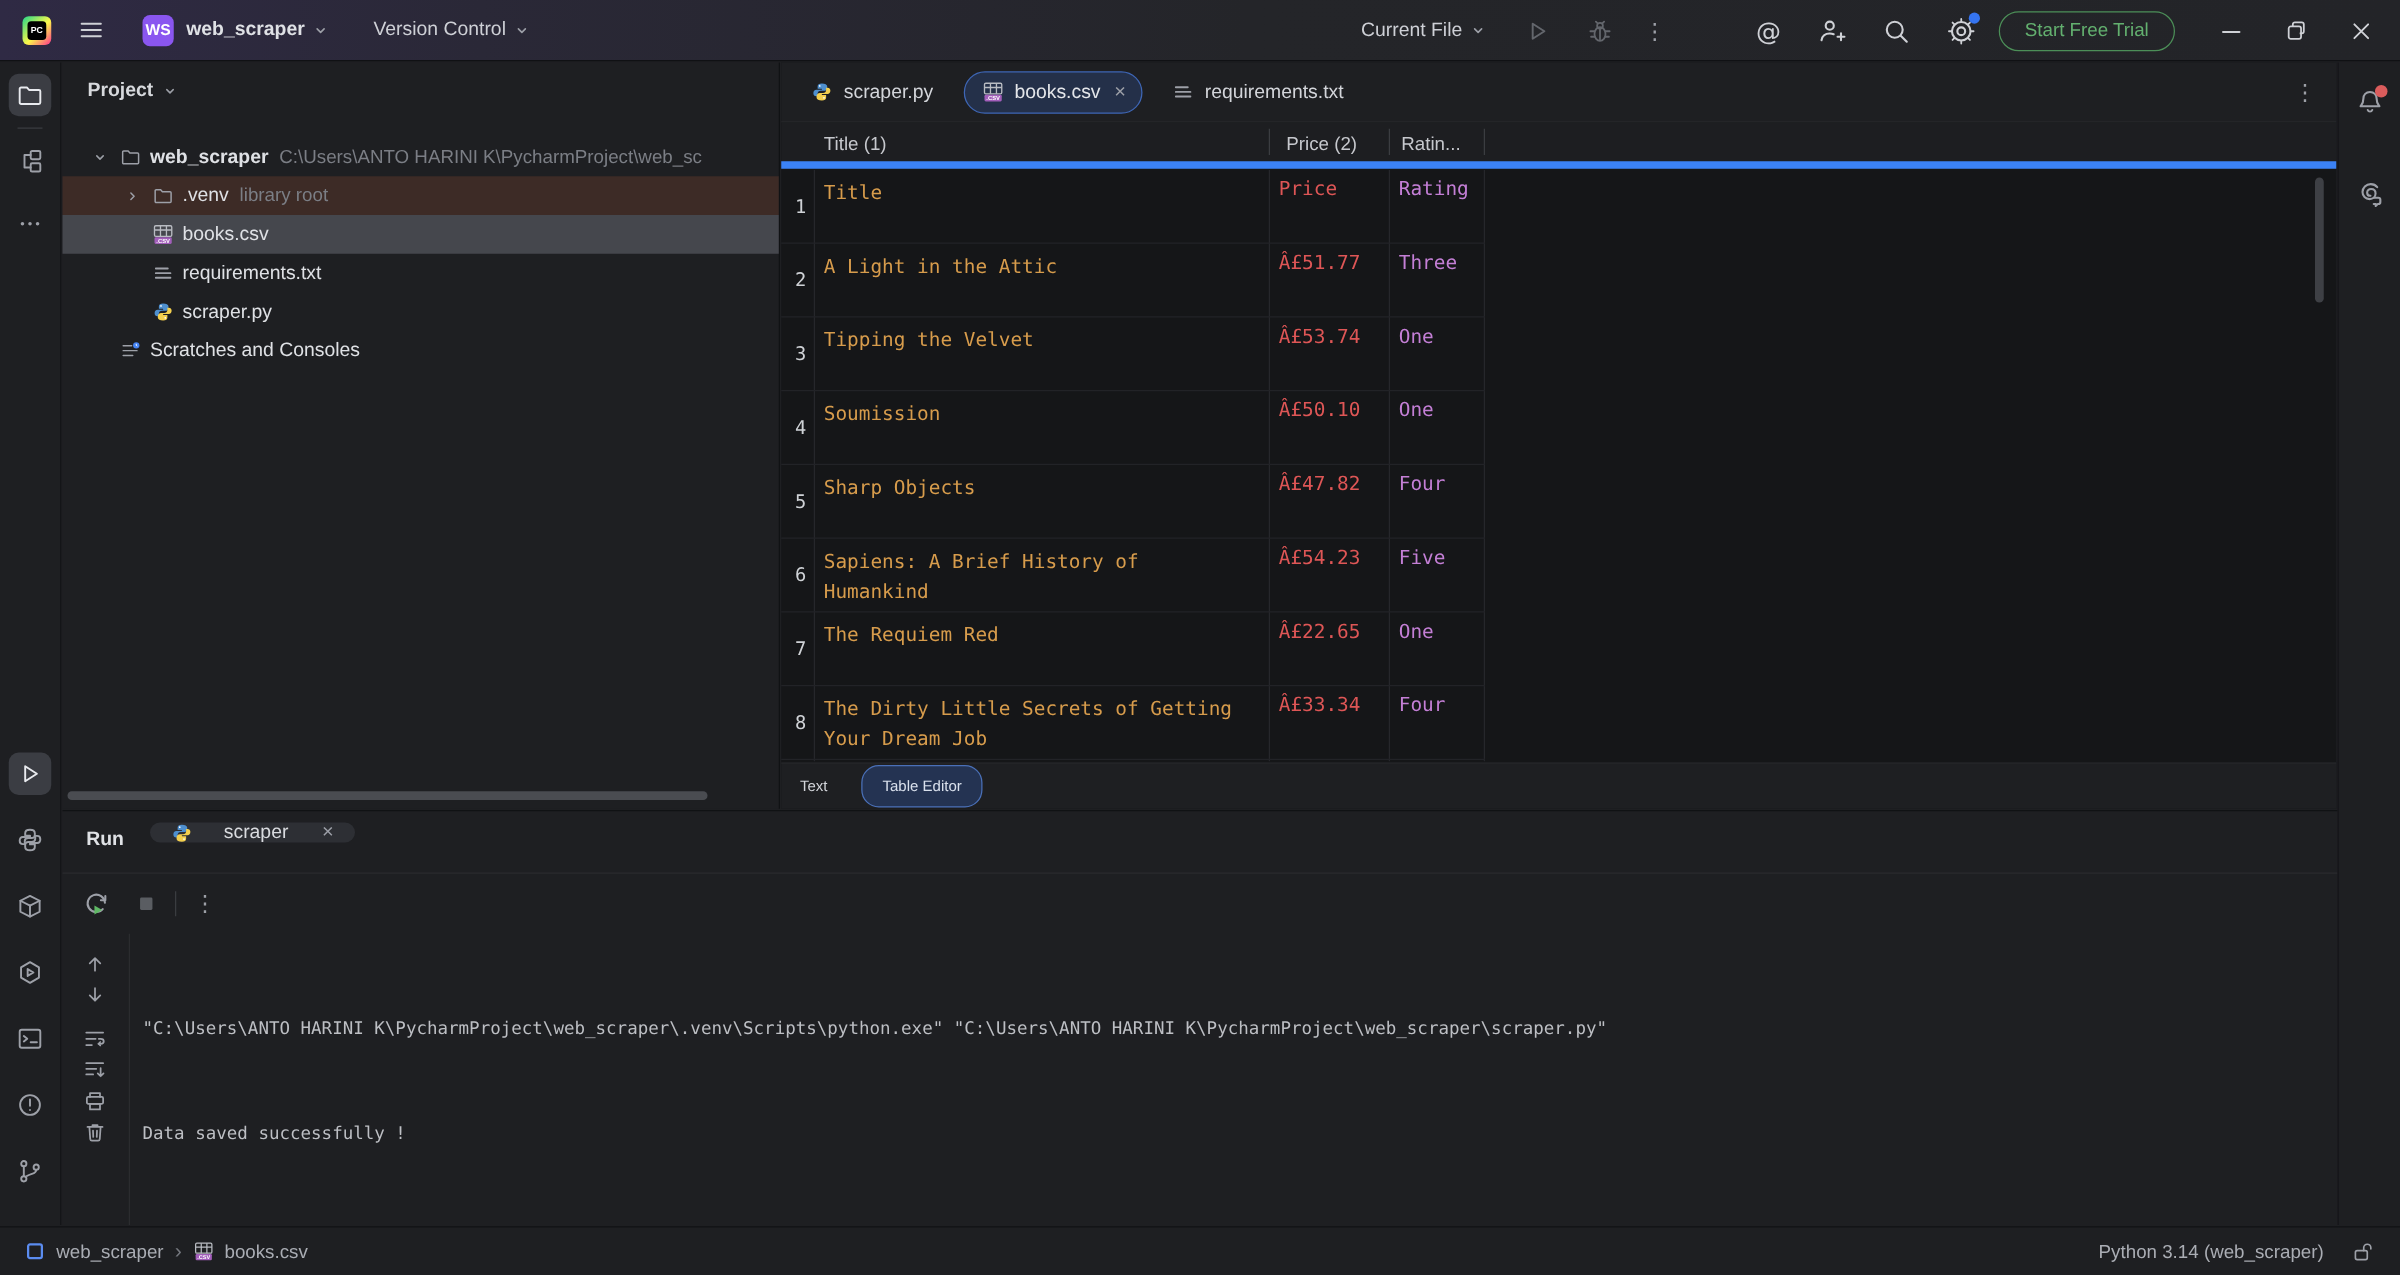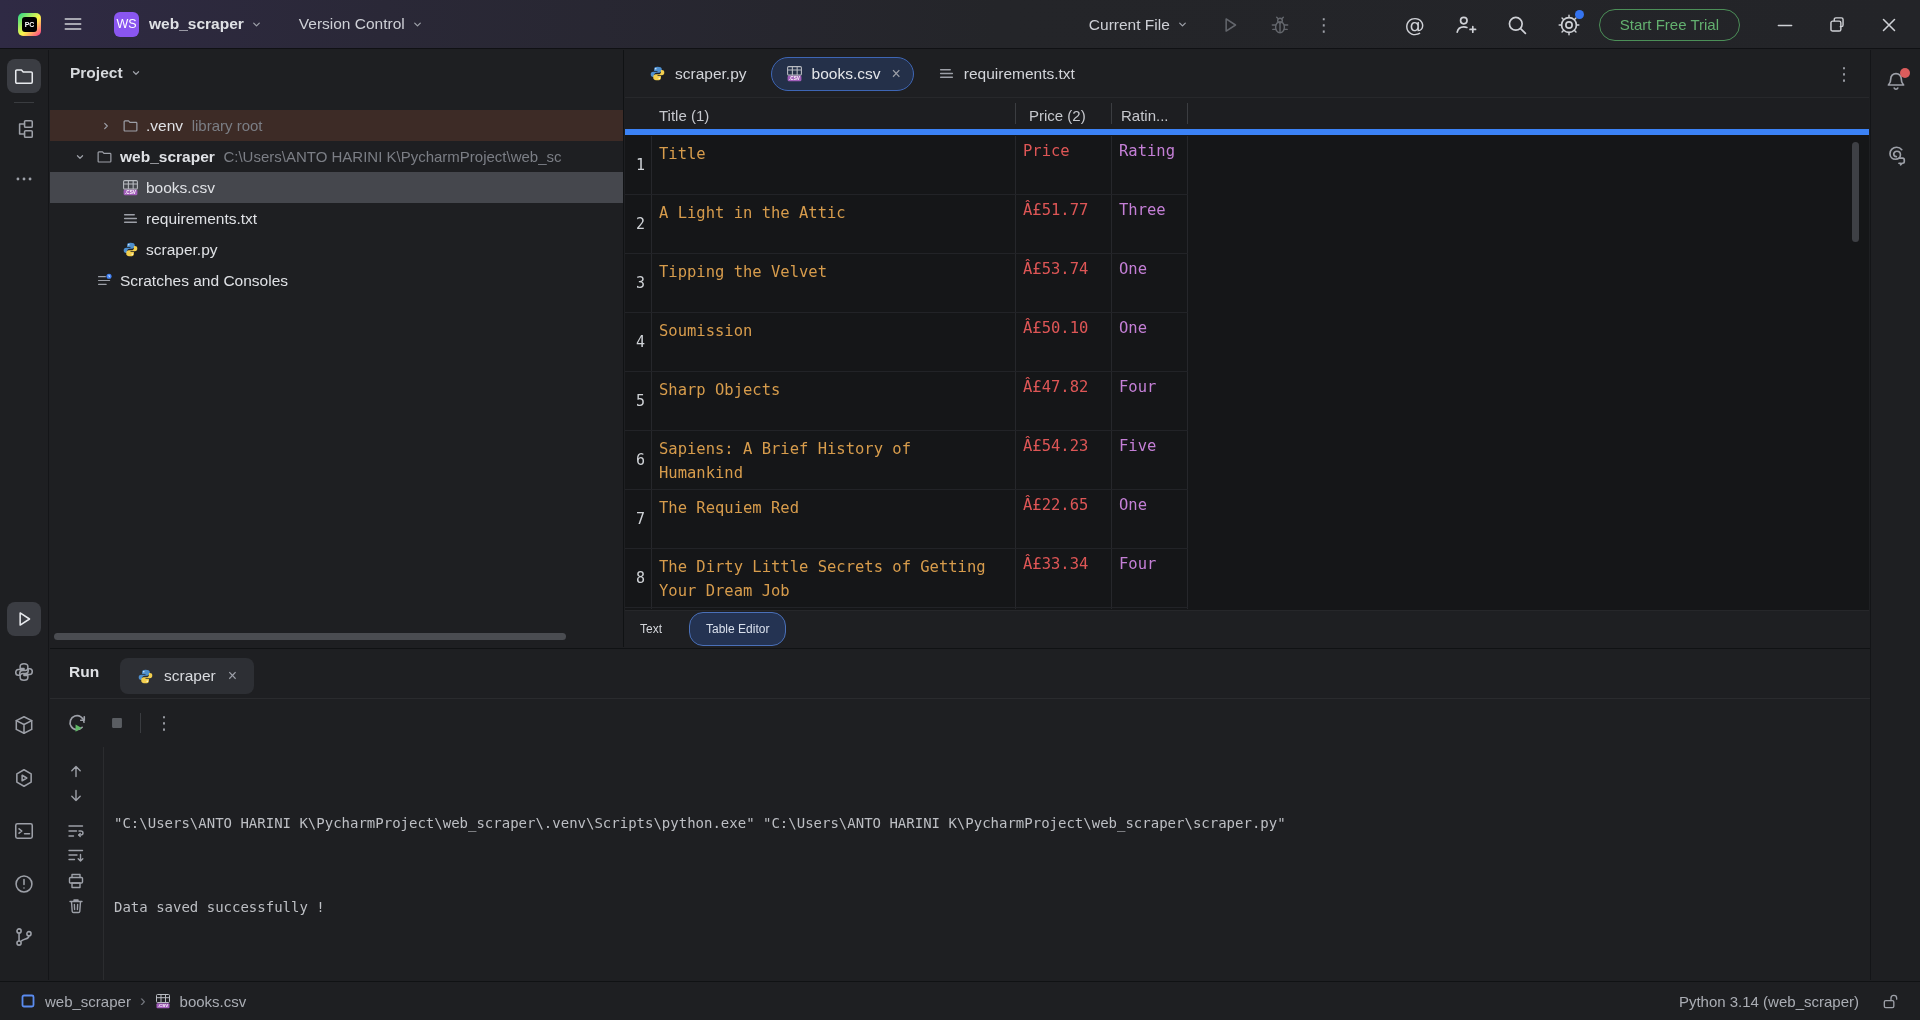--- a/index.html
+++ b/index.html
@@ -7,21 +7,21 @@
   .app{position:relative;width:1920px;height:1020px;background:#1e1f22;color:#dfe1e5;overflow:hidden;font-size:15px}
   svg{display:block}
   .ico{stroke:#9da0a8;fill:none;stroke-width:1.4;stroke-linecap:round;stroke-linejoin:round}
   .ico-bright{stroke:#cfd1d6}
   
   .titlebar{position:absolute;left:0;top:0;width:1920px;height:49px;display:flex;align-items:center;
     background:linear-gradient(90deg,#2f2a44 0%,#2a2837 20%,#242529 52%,#232428 100%);border-bottom:1px solid #101114}
   .pc-logo{width:23px;height:23px;border-radius:5px;margin-left:18px;background:linear-gradient(135deg,#21d789,#fcf84a 55%,#ff318c);display:flex;align-items:center;justify-content:center}
   .pc-logo i{width:15px;height:15px;background:#000;border-radius:3px;color:#fff;font:bold 7px/15px "Liberation Sans",sans-serif;font-style:normal;text-align:center}
   .tb-burger{margin-left:21px}
-  .ws-badge{width:25px;height:25px;margin-left:30px;border-radius:6px;background:#8a56f0;color:#fff;font-weight:normal;font-size:12.5px;display:flex;align-items:center;justify-content:center}
+  .ws-badge{width:25px;height:25px;margin-left:30px;border-radius:6px;background:#8a56f0;color:#fff;font-weight:bold;font-size:12.5px;display:flex;align-items:center;justify-content:center}
   .tb-item{display:flex;align-items:center;gap:6px;color:#ced0d6;font-size:15.5px}
   .tb-name{margin-left:10px;font-weight:bold;color:#dfe1e5}
   .tb-vcs{margin-left:36px}
   .tb-right{position:absolute;right:0;top:0;height:49px;display:flex;align-items:center;padding-right:20px}
   .tb-play{margin-left:30px}.tb-bug{margin-left:28px}.tb-dots{margin-left:24px}
   .vdots{color:#9da0a8;font-size:18px;letter-spacing:0;line-height:1}
   .tb-at{margin-left:72px;color:#cfd1d6;font-family:"DejaVu Sans",sans-serif;font-size:20px}
   .tb-user{margin-left:28px}.tb-search{margin-left:28px}.tb-gear{margin-left:28px;position:relative}
   .gear-dot{position:absolute;right:-3px;top:-3px;width:9px;height:9px;border-radius:50%;background:#3574f0}
   .trial-btn{margin-left:18px;height:32px;padding:0 20px;border:1px solid #4c8f58;border-radius:16px;background:transparent;color:#63b06f;font-size:15px;display:flex;align-items:center}
@@ -69,21 +69,21 @@
   .c-price{position:absolute;left:398px;top:6px;color:#de5656}
   .c-rating{position:absolute;left:494px;top:6px;color:#c47fd6}
   .vscroll{position:absolute;right:10px;top:92px;width:7px;height:100px;border-radius:4px;background:#3e4045}
   .view-toggle{position:absolute;left:0;right:0;bottom:0;height:37px;background:#1e1f22;border-top:1px solid #26272a;display:flex;align-items:center;font-size:12px}
   .vt-text{margin-left:15px;color:#d3d5da}
   .vt-pill{margin-left:27px;height:28px;padding:16px 16px;display:flex;align-items:center;border:1px solid #4a70b8;border-radius:14px;background:#243352;color:#d9e0ec}
   
   .run{position:absolute;left:50px;top:648px;width:1870px;height:332px;background:#1e1f22;border-top:1px solid #101214}
   .run-head{position:absolute;left:0;top:0;right:0;height:50px;border-bottom:1px solid #2a2b2e}
   .run-title{position:absolute;left:19px;top:14px;font-size:15.5px;font-weight:bold;color:#dfe1e5}
-  .run-tab{position:absolute;left:70px;top:9px;height:36px;padding:0 17px;display:flex;align-items:center;gap:10px;background:#2d2f34;border-radius:8px;font-size:15.5px;color:#d9dbdf}
+  .run-tab{position:absolute;left:70px;top:9px;height:16px;padding:0 17px;display:flex;align-items:center;gap:25px;background:#2d2f34;border-radius:8px;font-size:15.5px;color:#d9dbdf}
   .run-toolbar{position:absolute;left:0;top:50px;right:0;height:48px;display:flex;align-items:center}
   .rt-sep{width:1px;height:20px;background:#3a3c40;margin:0 14px 0 12px}
   .con-gutter{position:absolute;left:16px;top:112px;display:flex;flex-direction:column;gap:5px}
   .con-gutter .g2{margin-top:10px}
   .con-div{position:absolute;left:53px;top:98px;bottom:0;width:1px;background:#2b2c2f}
   .console{position:absolute;left:64px;top:104px;right:20px;font-family:"DejaVu Sans Mono",monospace;font-size:14px;line-height:28px;color:#bdbfc4;white-space:pre}
   
   .right-rail{position:absolute;left:1870px;top:50px;width:50px;height:930px;background:#1e1f22;border-left:1px solid #141518;display:flex;flex-direction:column;align-items:center;gap:48px;padding-top:20px}
   .bell-wrap{position:relative}
   .bell-dot{position:absolute;right:-2px;top:-2px;width:10px;height:10px;border-radius:50%;background:#db5c5c}
@@ -254,37 +254,37 @@
   </div>
 
   <div class="project">
     <div class="proj-head">
       <span>Project</span>
       <svg class="ico" width="12" height="12" viewBox="0 0 14 14">
           <path d="M4 5.5 7 8.5 10 5.5"></path>
         </svg>
     </div>
     <div class="tree">
+      <div class="trow">
+        <svg class="ico chev" width="12" height="12" viewBox="0 0 14 14">
+            <path d="M4 5.5 7 8.5 10 5.5"></path>
+          </svg>
+        <svg class="ico tico" width="17" height="17" viewBox="0 0 20 20">
+            <path d="M2.5 15.5v-10c0-.6.4-1 1-1h4.2l1.6 1.8h7.2c.6 0 1 .4 1 1v8.2c0 .6-.4 1-1 1h-13c-.6 0-1-.4-1-1z"></path>
+          </svg>
+        <span class="tlab"><b>web_scraper</b>&nbsp;&nbsp;<span class="tpath">C:\Users\ANTO HARINI K\PycharmProject\web_sc</span></span>
+      </div>
       <div class="trow venv">
         <svg class="ico chev2" width="12" height="12" viewBox="0 0 14 14" style="transform:rotate(-90deg)">
             <path d="M4 5.5 7 8.5 10 5.5"></path>
           </svg>
         <svg class="ico tico2" width="17" height="17" viewBox="0 0 20 20">
             <path d="M2.5 15.5v-10c0-.6.4-1 1-1h4.2l1.6 1.8h7.2c.6 0 1 .4 1 1v8.2c0 .6-.4 1-1 1h-13c-.6 0-1-.4-1-1z"></path>
           </svg>
         <span class="tlab2" style="left:96px"><span>.venv</span>&nbsp;&nbsp;<span class="tpath">library root</span></span>
-      </div>
-      <div class="trow">
-        <svg class="ico chev" width="12" height="12" viewBox="0 0 14 14">
-            <path d="M4 5.5 7 8.5 10 5.5"></path>
-          </svg>
-        <svg class="ico tico" width="17" height="17" viewBox="0 0 20 20">
-            <path d="M2.5 15.5v-10c0-.6.4-1 1-1h4.2l1.6 1.8h7.2c.6 0 1 .4 1 1v8.2c0 .6-.4 1-1 1h-13c-.6 0-1-.4-1-1z"></path>
-          </svg>
-        <span class="tlab"><b>web_scraper</b>&nbsp;&nbsp;<span class="tpath">C:\Users\ANTO HARINI K\PycharmProject\web_sc</span></span>
       </div>
       <div class="trow sel">
         <svg class="tico2" width="17" height="17" viewBox="0 0 16 16">
             <rect x="1.5" y="1.5" width="13" height="8" rx="1" fill="none" stroke="#b9bcc2"></rect>
             <path d="M1.5 4.7h13M6 1.5v8M10.5 1.5v8" stroke="#b9bcc2" fill="none"></path>
             <rect x="1.5" y="10.2" width="13" height="5" rx="1" fill="#a25eba"></rect>
             <text x="8" y="14.2" font-size="4.4" fill="#fff" text-anchor="middle" font-family="sans-serif" font-weight="bold">.CSV</text>
           </svg>
         <span class="tlab2">books.csv</span>
       </div>

